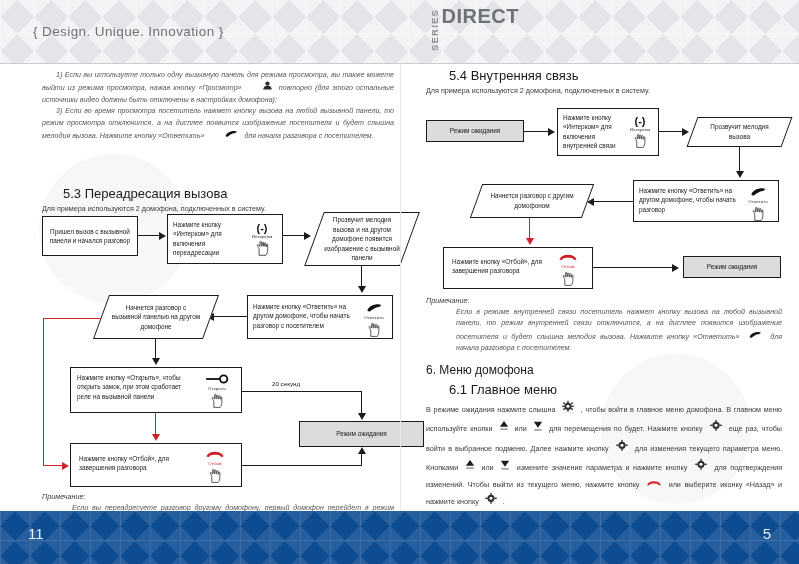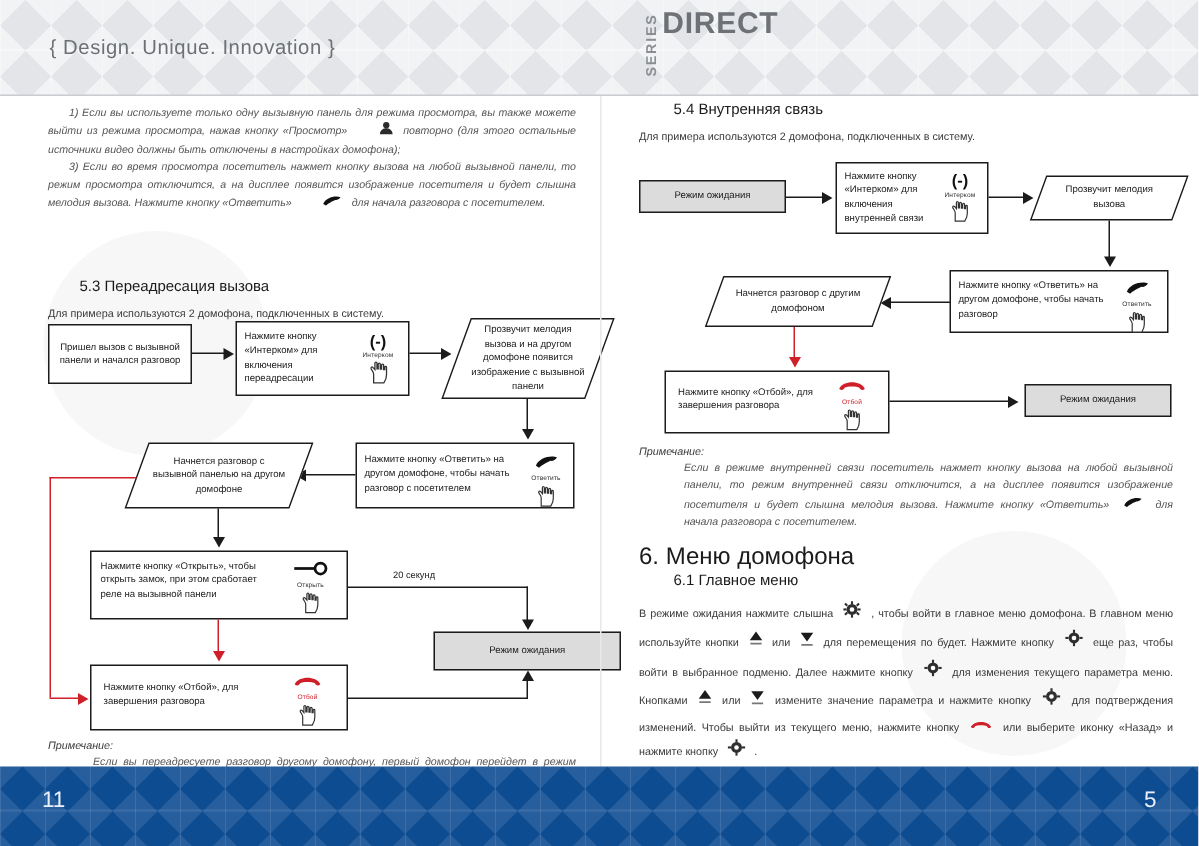--- a/index.html
+++ b/index.html
@@ -49,30 +49,30 @@
     font-size:28px; font-weight:bold; color:#1a4f9c;
     letter-spacing:1.5px;
   }
 
   
   .sheet {
     position:absolute; left:0; top:64px; width:799px; height:447px;
     background:#fff;
   }
   .page { position:absolute; top:0; height:447px; }
-  .page-left  { left:4px;   width:416px; }
+  .page-left  { left:14px;   width:416px; }
   .page-right { left:400px; width:399px; border-left:1px solid #e8e8e8; }
 
   .watermark {
     position:absolute; width:150px; height:150px; border-radius:50%;
     background:#f4f4f4; opacity:.75; pointer-events:none;
   }
 
-  h3.sec { font-size:10px; font-weight:normal; color:#1b1b1b; margin:0; }
-  h2.sec { font-size:16px; font-weight:normal; color:#1b1b1b; margin:0; }
+  h3.sec { font-size:13px; font-weight:normal; color:#1b1b1b; margin:0; }
+  h2.sec { font-size:12px; font-weight:normal; color:#1b1b1b; margin:0; }
 
   .note-lbl {
     font-style:italic; font-size:7.2px; color:#3a3a3a;
   }
   .note-p {
     font-style:italic; font-size:7.1px; color:#555; line-height:1.62;
     text-align:justify;
   }
   .body-p { font-size:7.2px; color:#3a3a3a; line-height:1.62; }
 

